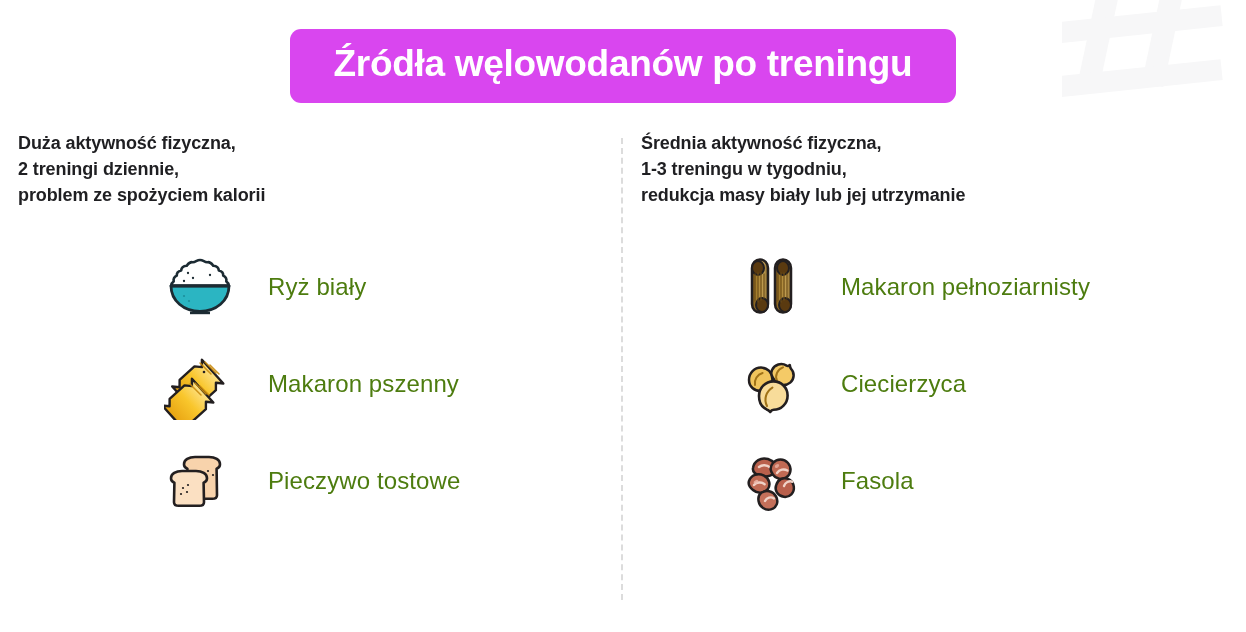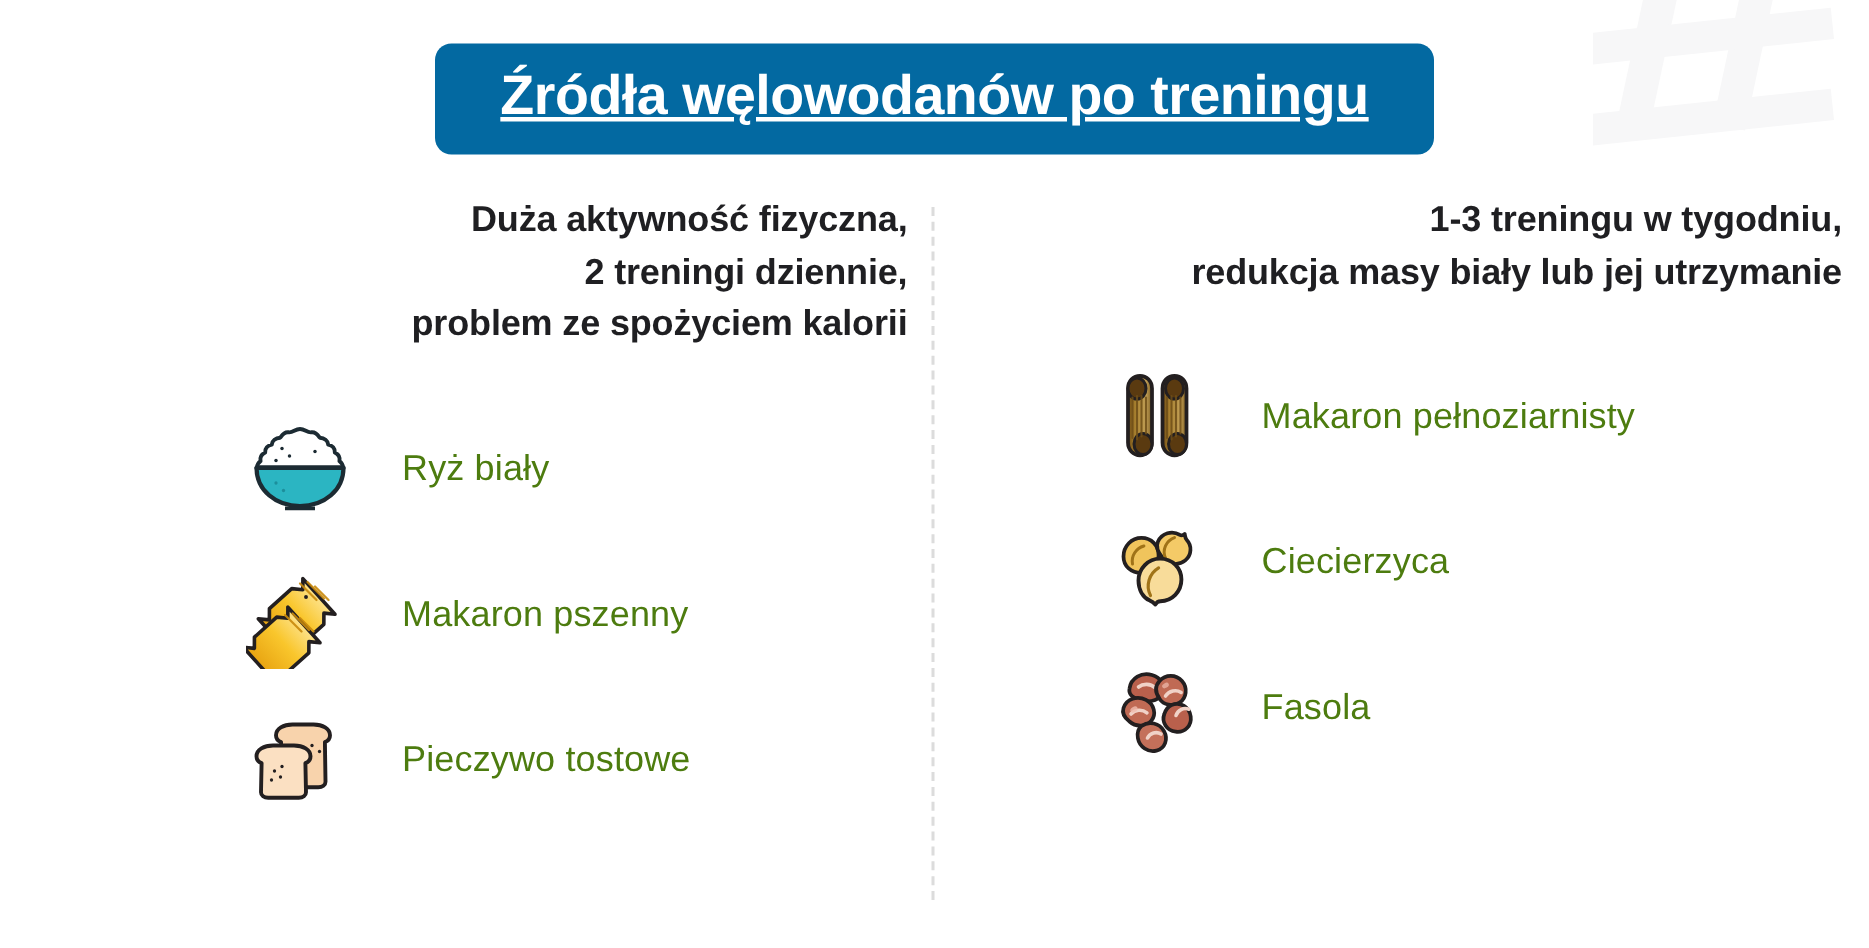--- a/index.html
+++ b/index.html
@@ -33,30 +33,29 @@
     height: 632px;
   }
 
   
   .title-wrap {
     display: flex;
     justify-content: center;
     padding-top: 29px;
   }
   .title-badge {
-    background: #0369a1;
+    background: #d946ef;
     color: #ffffff;
     border-radius: 11px;
     padding: 16px 44px 19px 44px;
     font-size: 37px;
     font-weight: bold;
     letter-spacing: -0.3px;
     line-height: 1.05;
     white-space: nowrap;
-    text-decoration: underline;
   }
 
   
   .columns {
     display: flex;
     position: relative;
     margin-top: 27px;
   }
   .divider {
     position: absolute;
@@ -65,23 +64,23 @@
     width: 0;
     height: 462px;
     border-left: 2px dashed #dcdcdc;
   }
   .col {
     width: 623px;
     box-sizing: border-box;
   }
 
   .col-header {
-    text-align: right;
+    text-align: left;
     color: #1f1f22;
-    font-size: 24px;
+    font-size: 18px;
     font-weight: bold;
     line-height: 1.45;
     letter-spacing: -0.1px;
     padding: 0 18px;
   }
   .col-header .hline { display: block; }
 
   
   .items {
     margin-top: 30px;
@@ -236,20 +235,21 @@
           </span>
           <span class="item-label">Pieczywo tostowe</span>
         </div>
 
       </div>
     </div>
 
     <div class="col col-right">
 
       <div class="col-header">
+        <span class="hline">Średnia aktywność fizyczna,</span>
         <span class="hline">1-3 treningu w tygodniu,</span>
         <span class="hline">redukcja masy biały lub jej utrzymanie</span>
       </div>
 
       <div class="items">
 
         <div class="item-row">
           <span class="item-icon">
             <svg viewBox="0 0 72 72" width="72" height="72">
               <defs>

